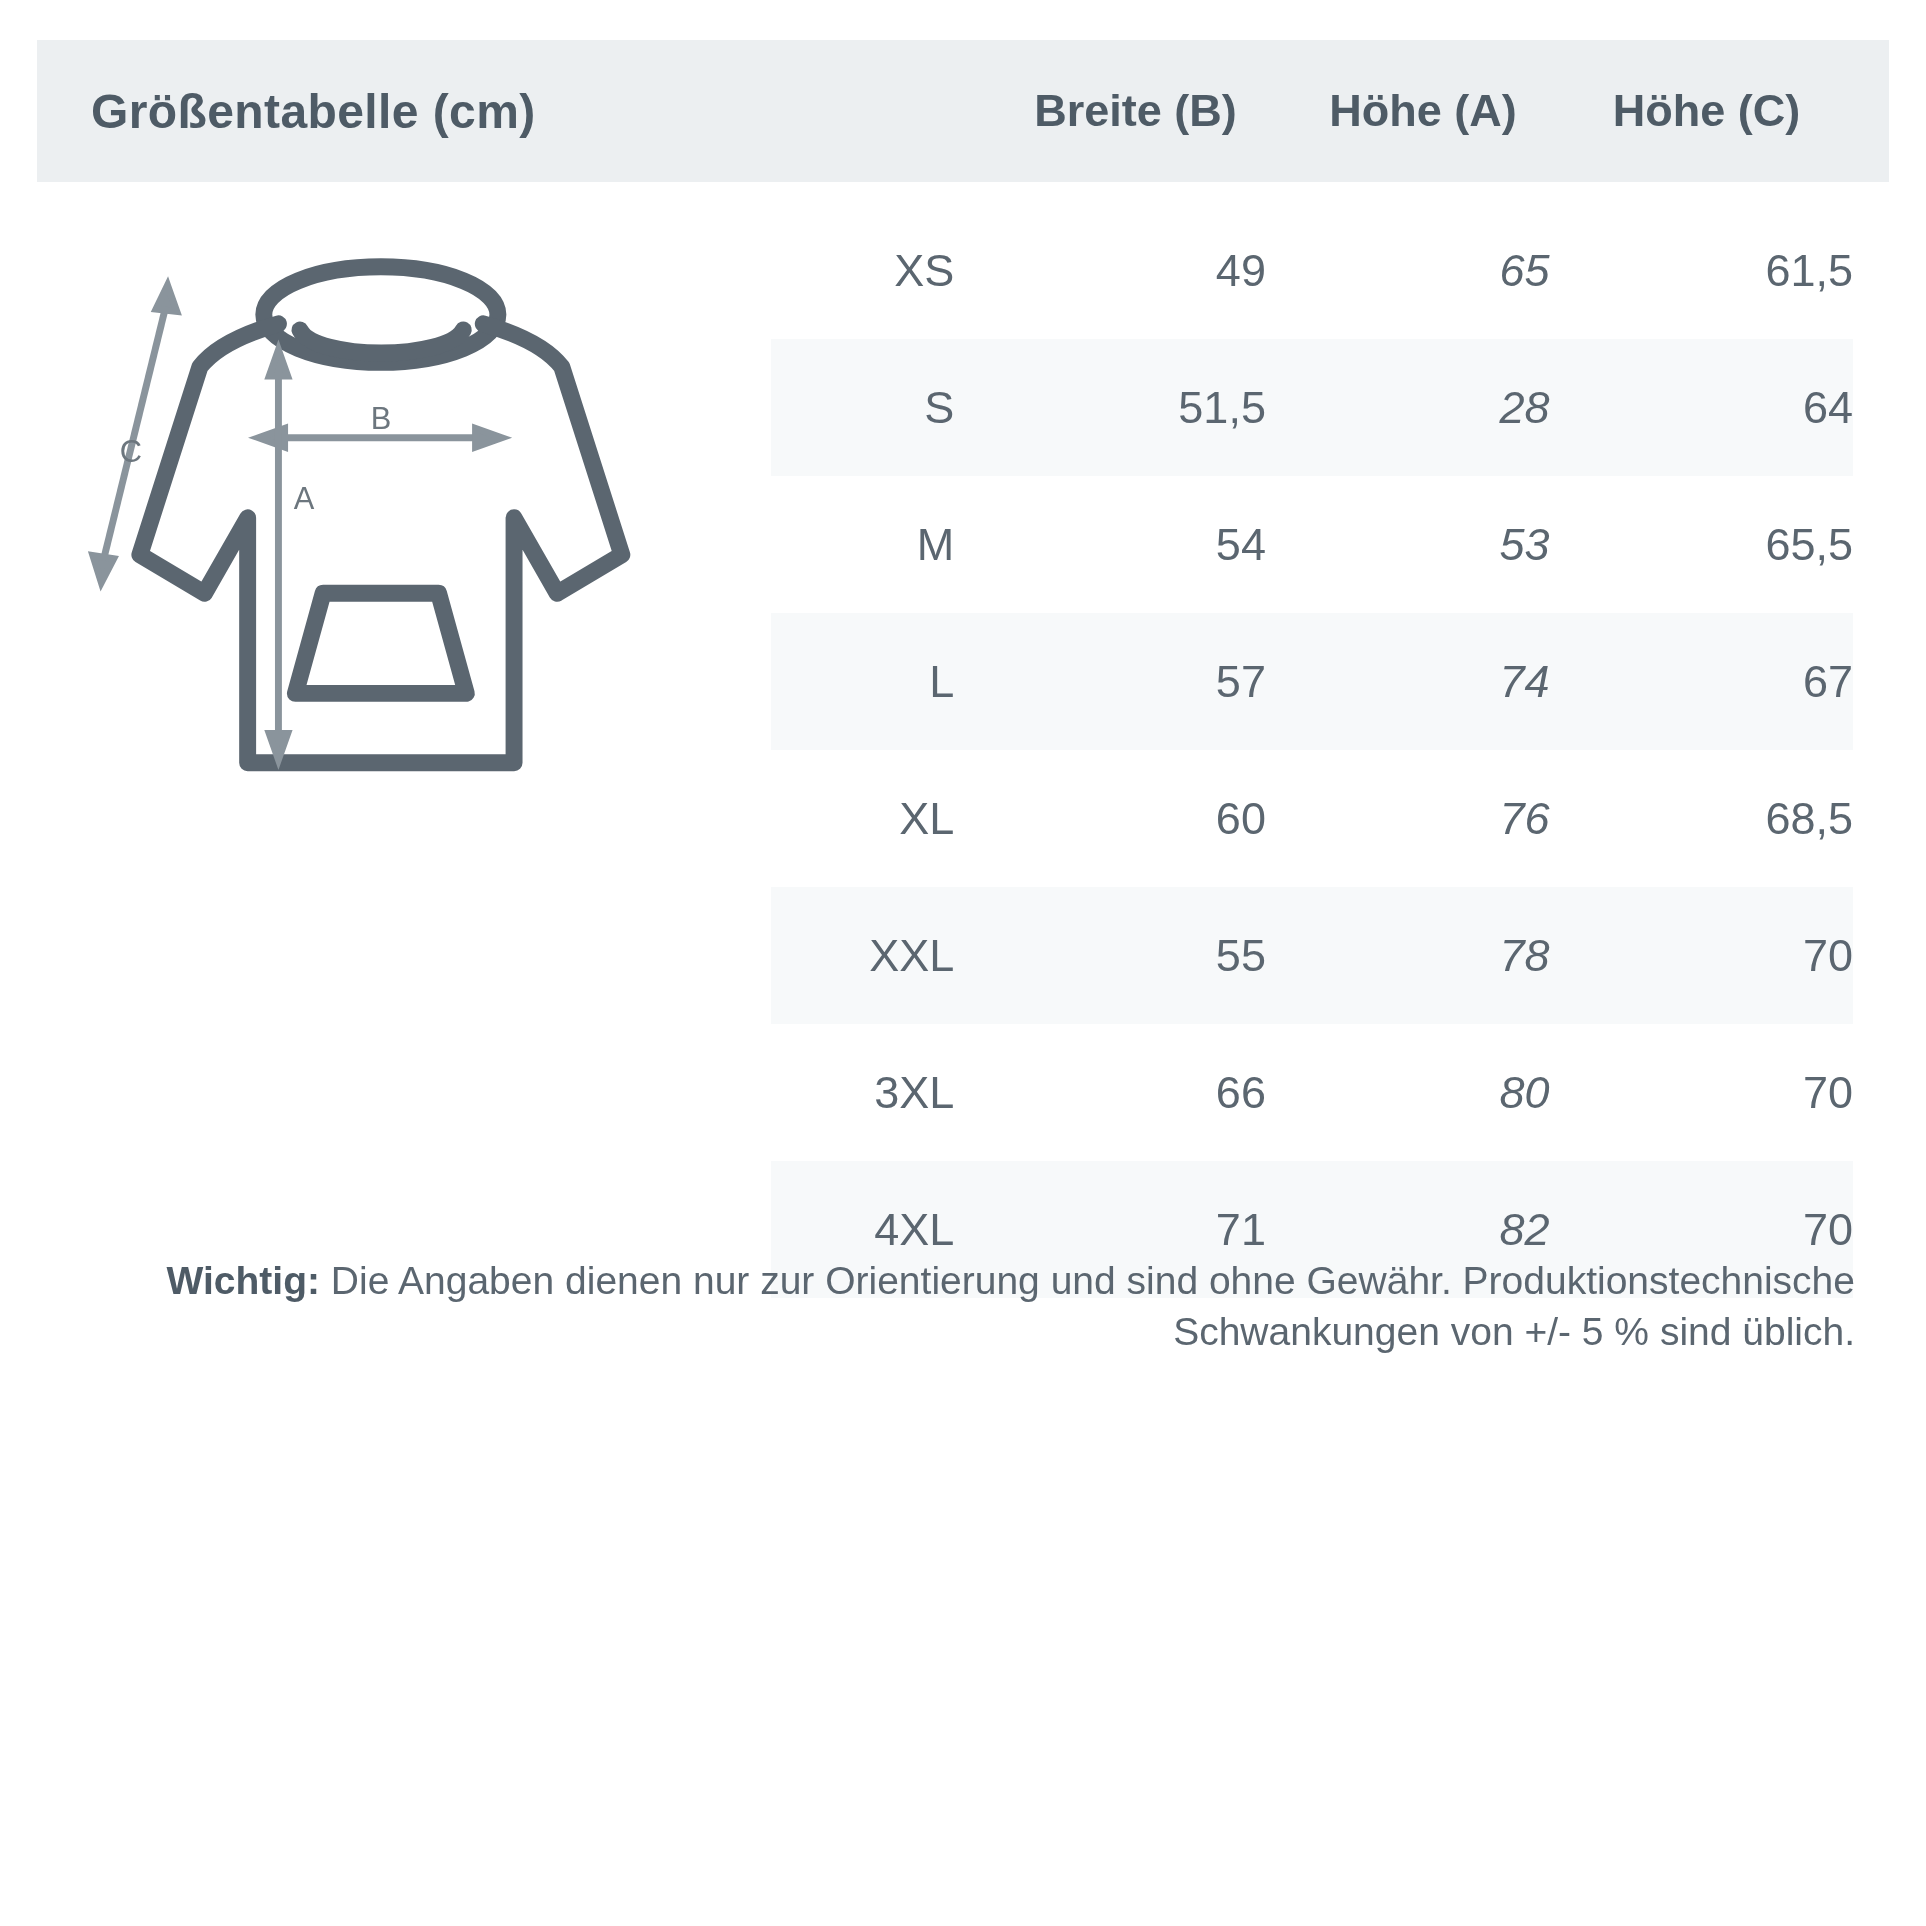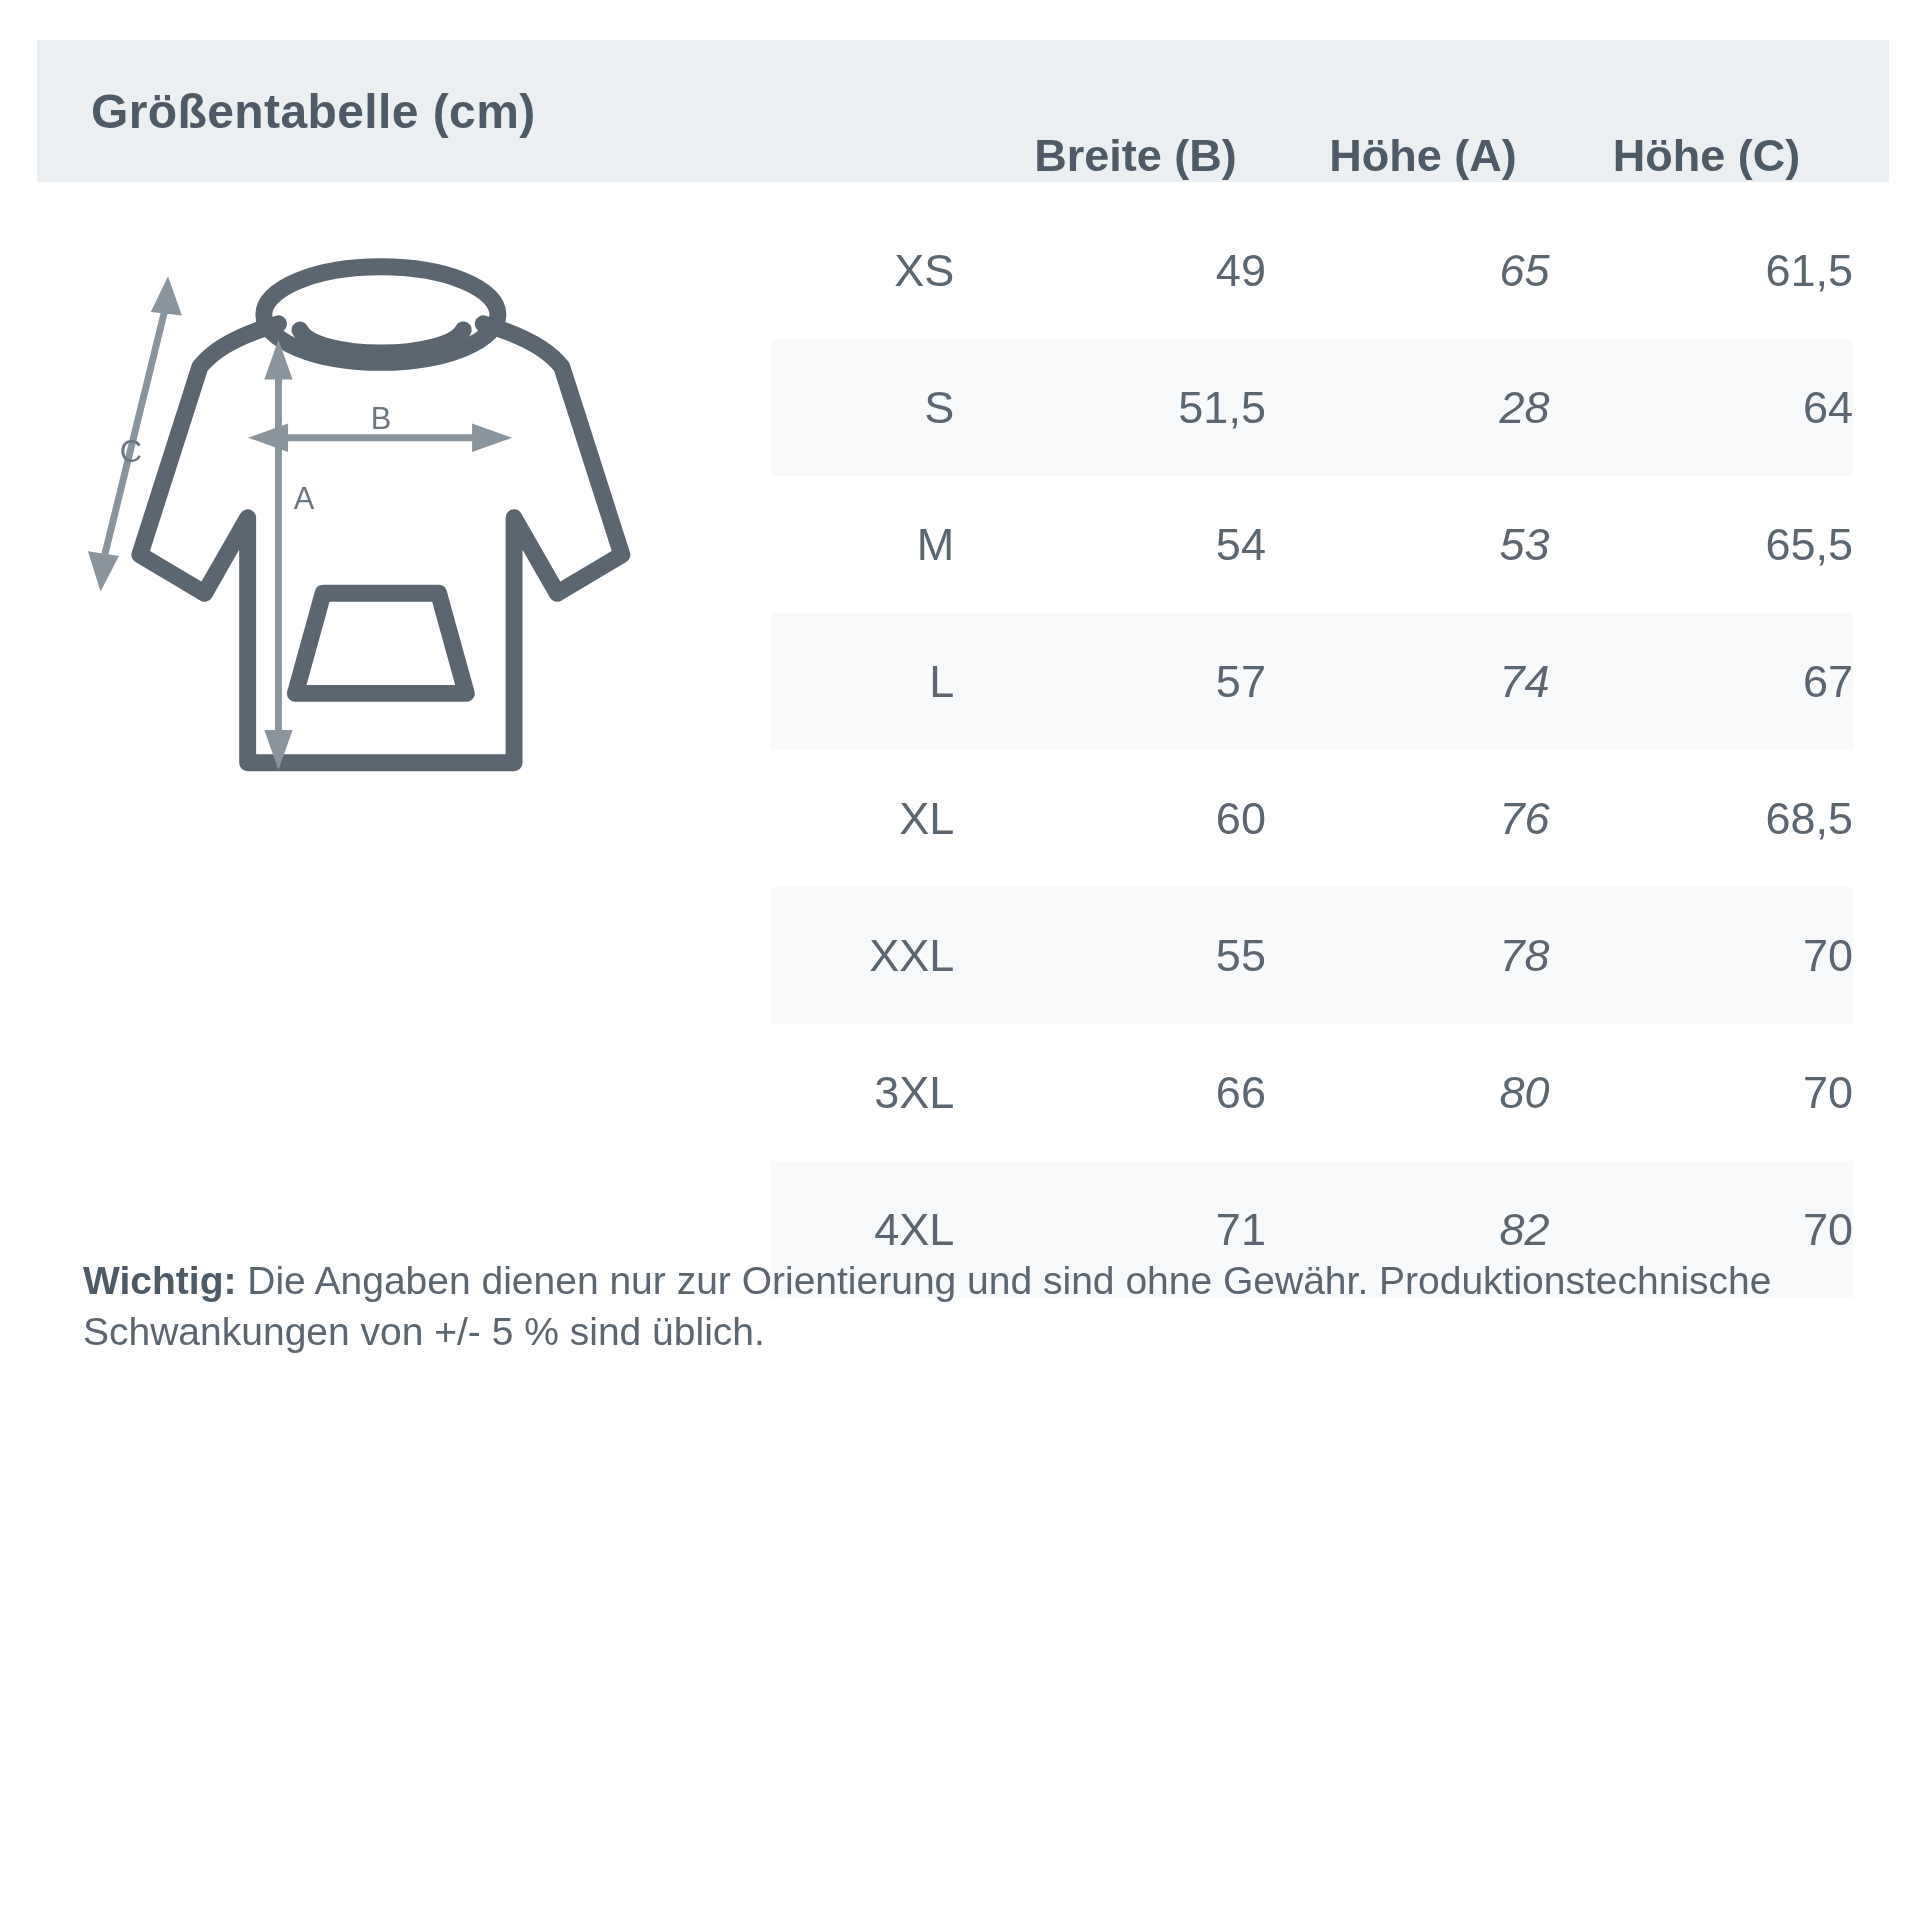--- a/index.html
+++ b/index.html
@@ -41,21 +41,21 @@
     letter-spacing: 0.4px;
     white-space: nowrap;
   }
   .header-cols {
     position: absolute;
     left: 771px;
     top: 0;
     width: 1082px;
     height: 142px;
     display: flex;
-    align-items: flex-end;
+    align-items: center;
   }
   .header-col {
     font-size: 45px;
     font-weight: bold;
     color: #4e5b66;
     text-align: center;
     white-space: nowrap;
   }
   .hc-size  { width: 177px; }
   .hc-b     { width: 301px; }
@@ -103,20 +103,21 @@
 
   
   .footnote {
     position: absolute;
     left: 83px;
     top: 1256px;
     width: 1772px;
     font-size: 39px;
     line-height: 1.3;
     color: #5b6670;
+    text-align: right;
   }
   .footnote b {
     color: #4e5b66;
     font-weight: bold;
   }
 </style>
 </head>
 <body>
 
 <div class="page">

